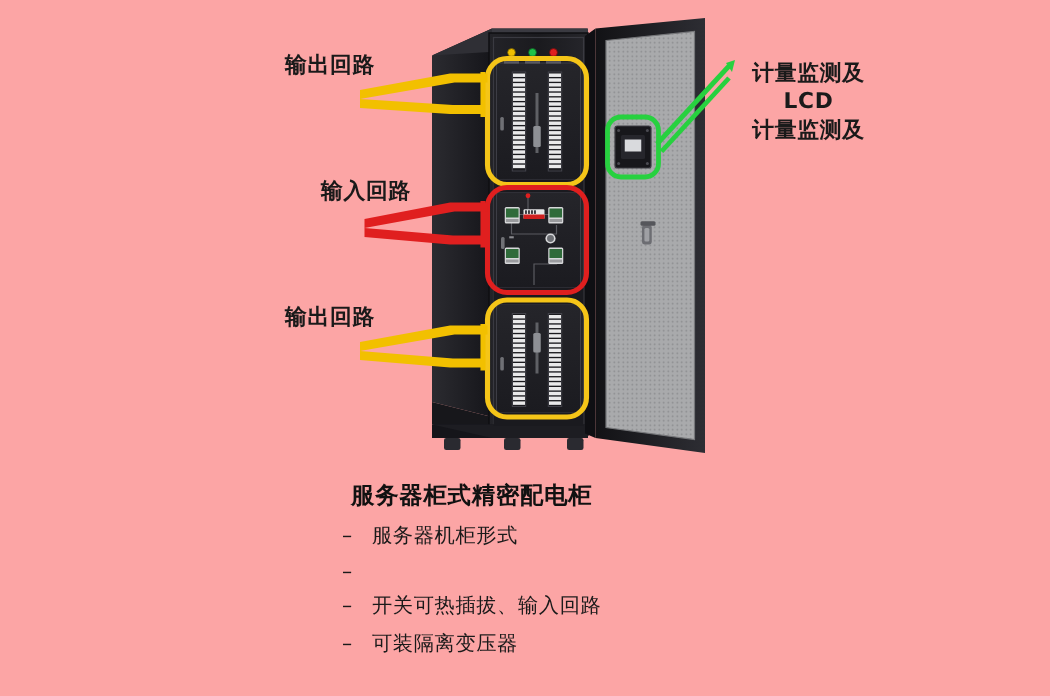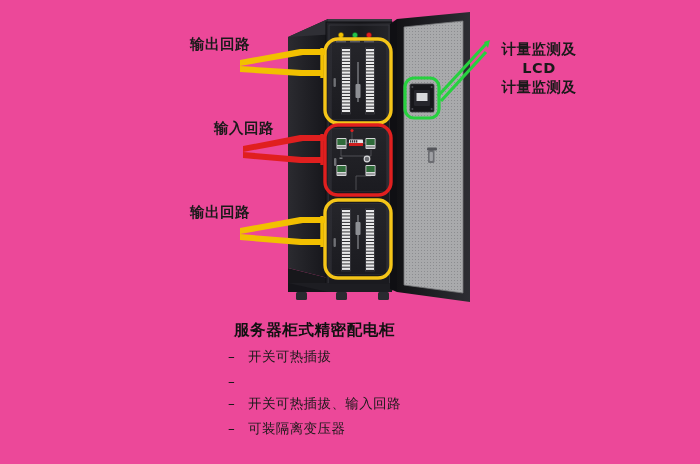--- a/index.html
+++ b/index.html
@@ -4,21 +4,21 @@
 <style>
   html, body {
     margin: 0;
     padding: 0;
     background: #ffffff;
   }
   #page {
     position: relative;
     width: 700px;
     height: 464px;
-    background: #ec4899;
+    background: #fca5a5;
     overflow: hidden;
     font-family: "DejaVu Sans", "Liberation Sans", sans-serif;
   }
 
   
   .anno-label {
     position: absolute;
     font-size: 14.5px;
     font-weight: 700;
     color: #1a1a1a;
@@ -376,21 +376,21 @@
     <div>计量监测及</div>
     <div>LCD</div>
     <div>计量监测及</div>
   </div>
 
   <div id="caption">
     <div class="cap-title">服务器柜式精密配电柜</div>
     <ul>
       <li>
         <span class="dash">–</span>
-        <span>开关可热插拔</span>
+        <span>服务器机柜形式</span>
       </li>
       <li>
         <span class="dash">–</span>
       </li>
       <li>
         <span class="dash">–</span>
         <span>开关可热插拔、输入回路</span>
       </li>
       <li>
         <span class="dash">–</span>

